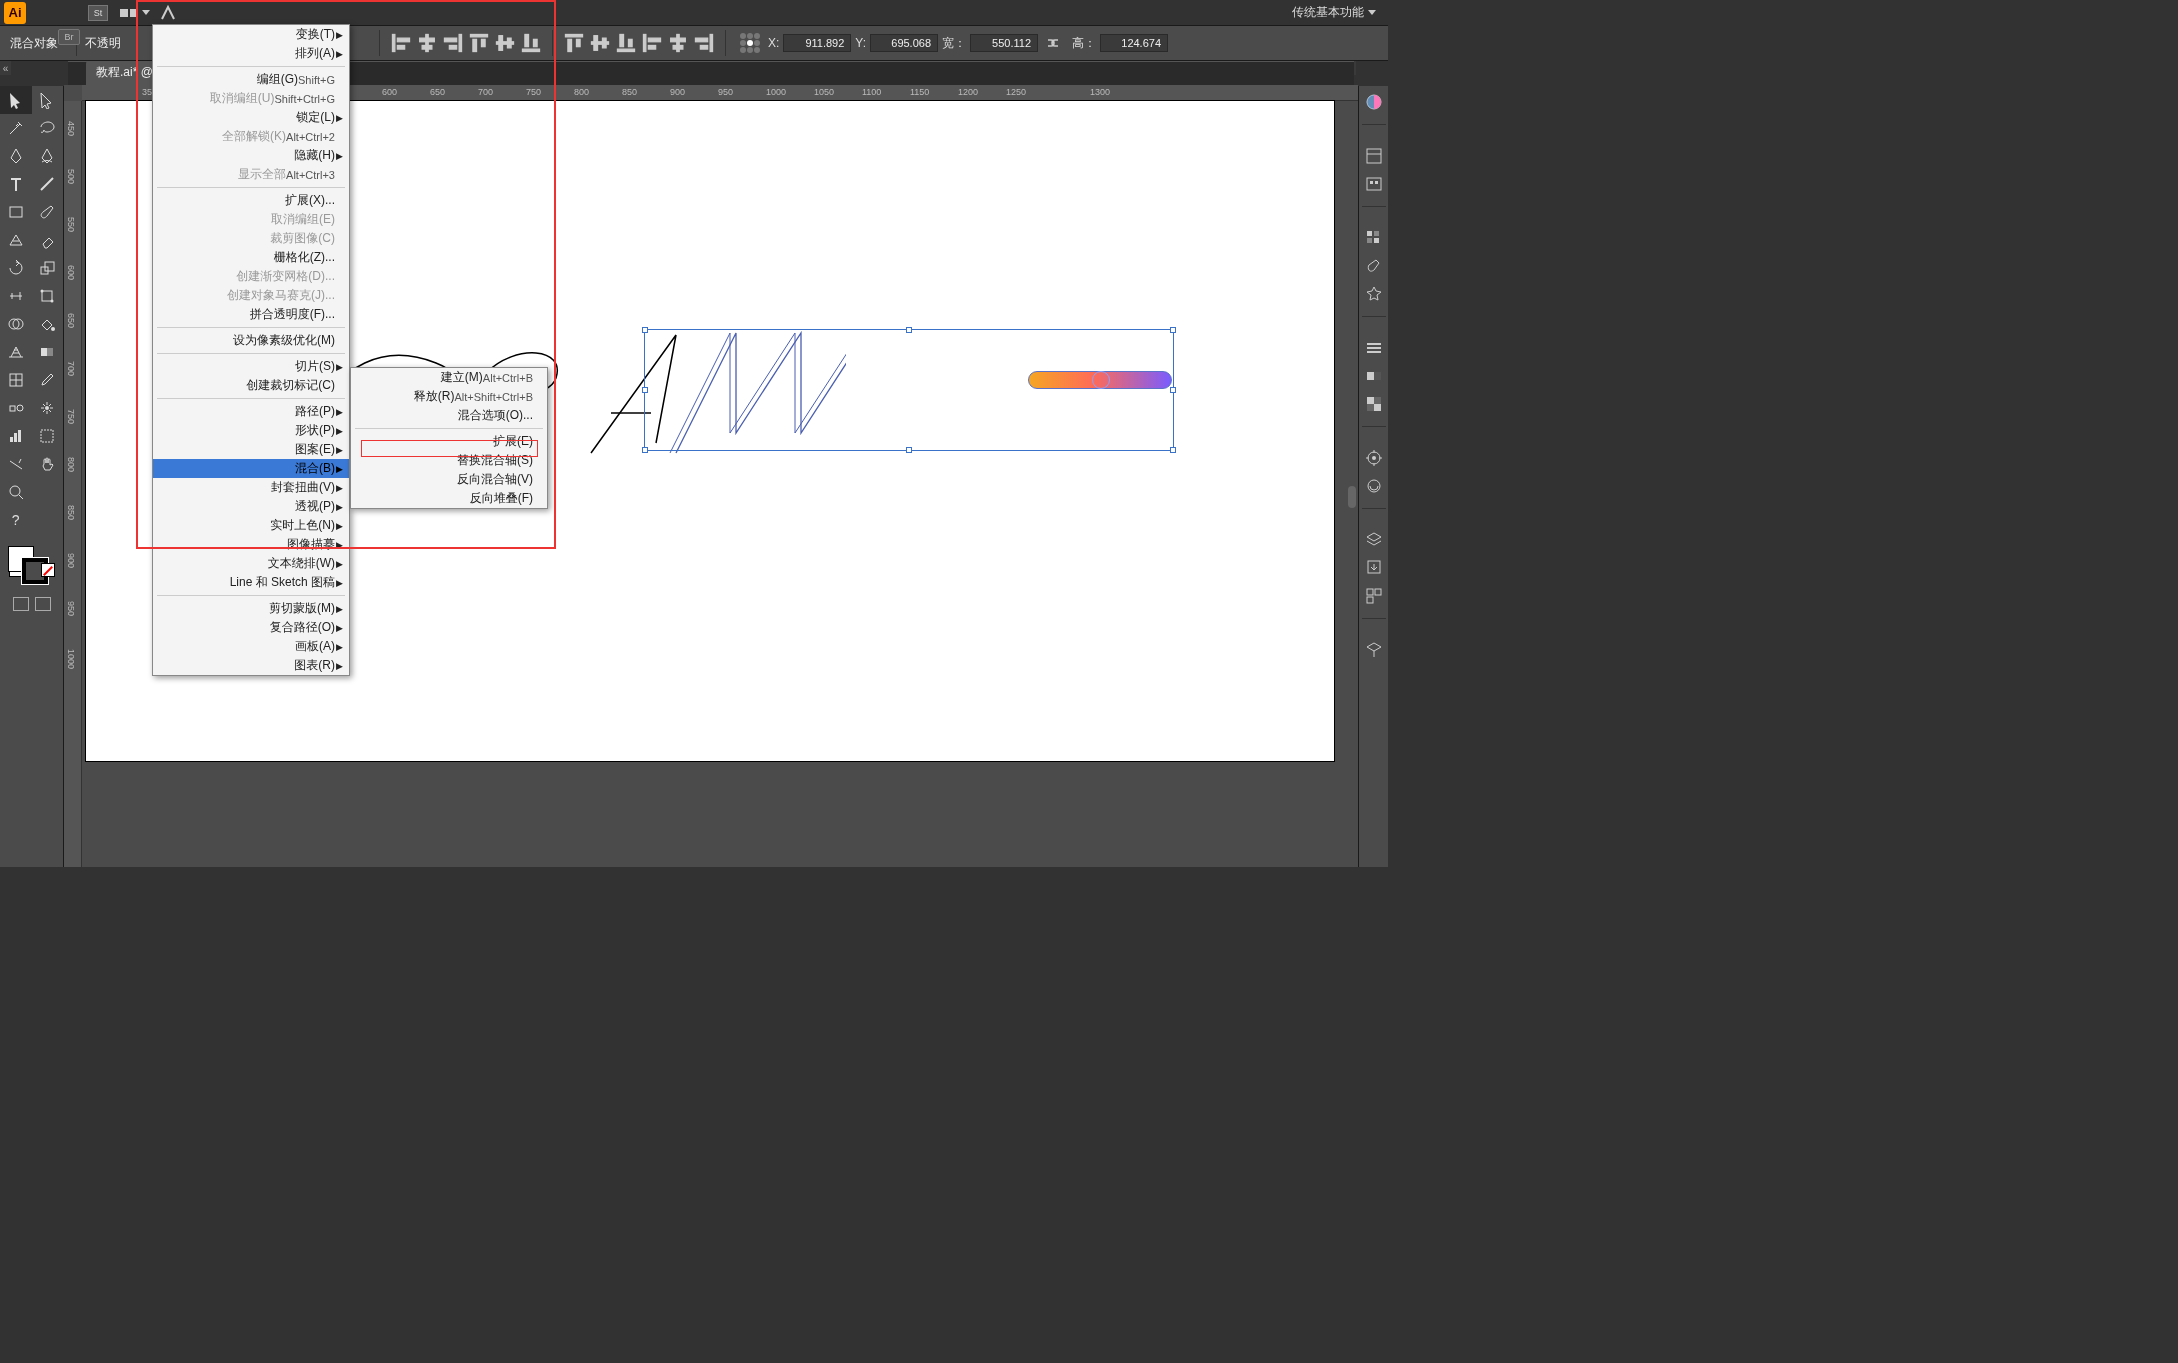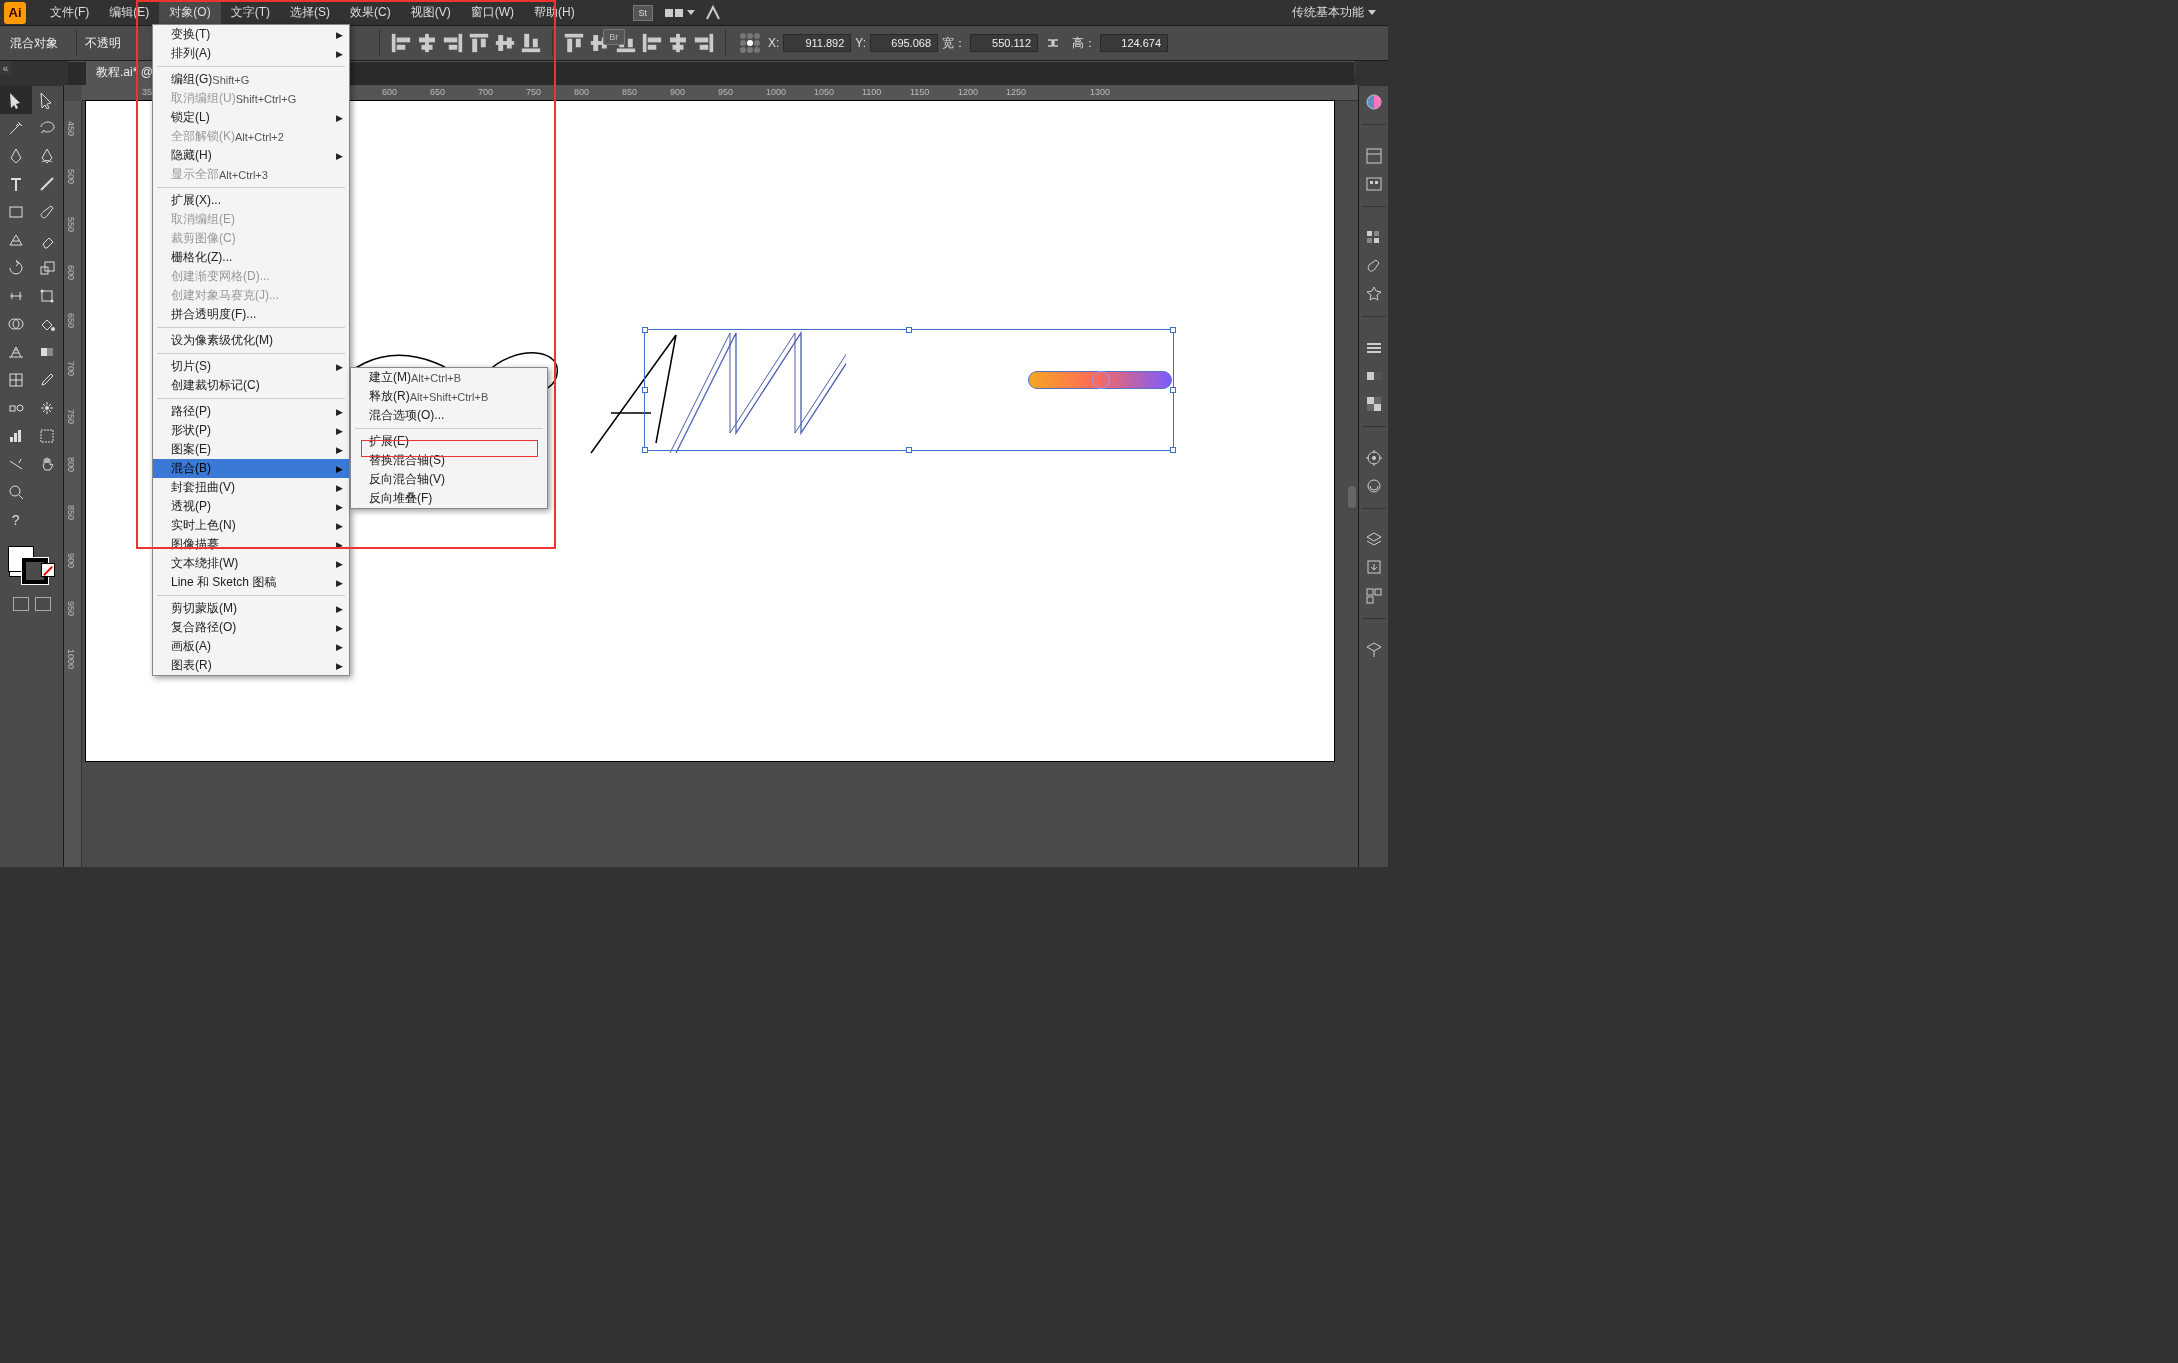--- a/index.html
+++ b/index.html
@@ -70,49 +70,38 @@
   .h-tl{top:-3px;left:-3px;} .h-tr{top:-3px;right:-3px;} .h-bl{bottom:-3px;left:-3px;} .h-br{bottom:-3px;right:-3px;}
   .h-tm{top:-3px;left:50%;margin-left:-3px;} .h-bm{bottom:-3px;left:50%;margin-left:-3px;}
   .h-ml{top:50%;left:-3px;margin-top:-3px;} .h-mr{top:50%;right:-3px;margin-top:-3px;}
 
   .dream-svg { position: absolute; top: 222px; left: 220px; }
   .gradient-pill { position: absolute; top: 270px; left: 942px; width: 144px; height: 18px; border-radius: 9px; background: linear-gradient(90deg, #f5a623 0%, #ff6b57 45%, #7a5cff 100%); border:1px solid #5a72c9;}
   .grad-center { position:absolute; top:270px; left:1006px; width:18px; height:18px; border:1px solid #8aa0ff; border-radius:50%; }
 
   
   .dropdown { position: absolute; background: #f4f4f4; border: 1px solid #888; box-shadow: 2px 2px 6px rgba(0,0,0,0.4); color: #222; font-size: 12px; z-index: 200; }
-  .dropdown .row { display: flex; align-items: center; justify-content: flex-start; padding: 3px 14px 3px 18px; height: 19px; white-space: nowrap; position:relative;}
+  .dropdown .row { display: flex; align-items: center; justify-content: flex-end; padding: 3px 14px 3px 18px; height: 19px; white-space: nowrap; position:relative;}
   .dropdown .row.sel { background: #3a79d6; color: #000000; }
   .dropdown .row.disabled { color: #999; }
   .dropdown .sep-row { height: 1px; background: #ccc; margin: 3px 4px; }
   .dropdown .arrow { position: absolute; right: 6px; font-size: 9px; }
   .dropdown .shortcut { color: #555; font-size: 11px; }
 
   .redbox1 { position: absolute; border: 2px solid #e33; pointer-events: none; z-index: 210; }
   .redbox-main { top: 0; left: 136px; width: 420px; height: 549px; }
   .redbox-item { position: absolute; border: 1px solid #e33; pointer-events: none; z-index: 211; }
 
   .slider-nub { position:absolute; right:32px; top:486px; width:8px; height:22px; background:#666; border-radius:4px; z-index:45;}
 </style>
 </head>
 <body>
 
 <div class="menubar">
   <div class="app-icon">Ai</div>
-  <div id="menuitems" style="display: flex;">
-      <div class="menu-item">文件(F)</div>
-      <div class="menu-item">编辑(E)</div>
-      <div class="menu-item active">对象(O)</div>
-      <div class="menu-item">文字(T)</div>
-      <div class="menu-item">选择(S)</div>
-      <div class="menu-item">效果(C)</div>
-      <div class="menu-item">视图(V)</div>
-      <div class="menu-item">窗口(W)</div>
-      <div class="menu-item">帮助(H)</div>
-    </div>
   <div class="dr-box">Br</div>
   <div class="st-box">St</div>
   <div class="layout-ico">
     <div class="sq"></div>
       <div class="sq"></div>
     <span class="caret-down" style="margin-left:2px;"></span>
   </div>
   <svg class="layout-ico" width="16" height="16" style="margin-left:10px;">
       <path d="M2 14 L8 2 L14 14" stroke="#ccc" fill="none" stroke-width="2"></path>
     </svg>

